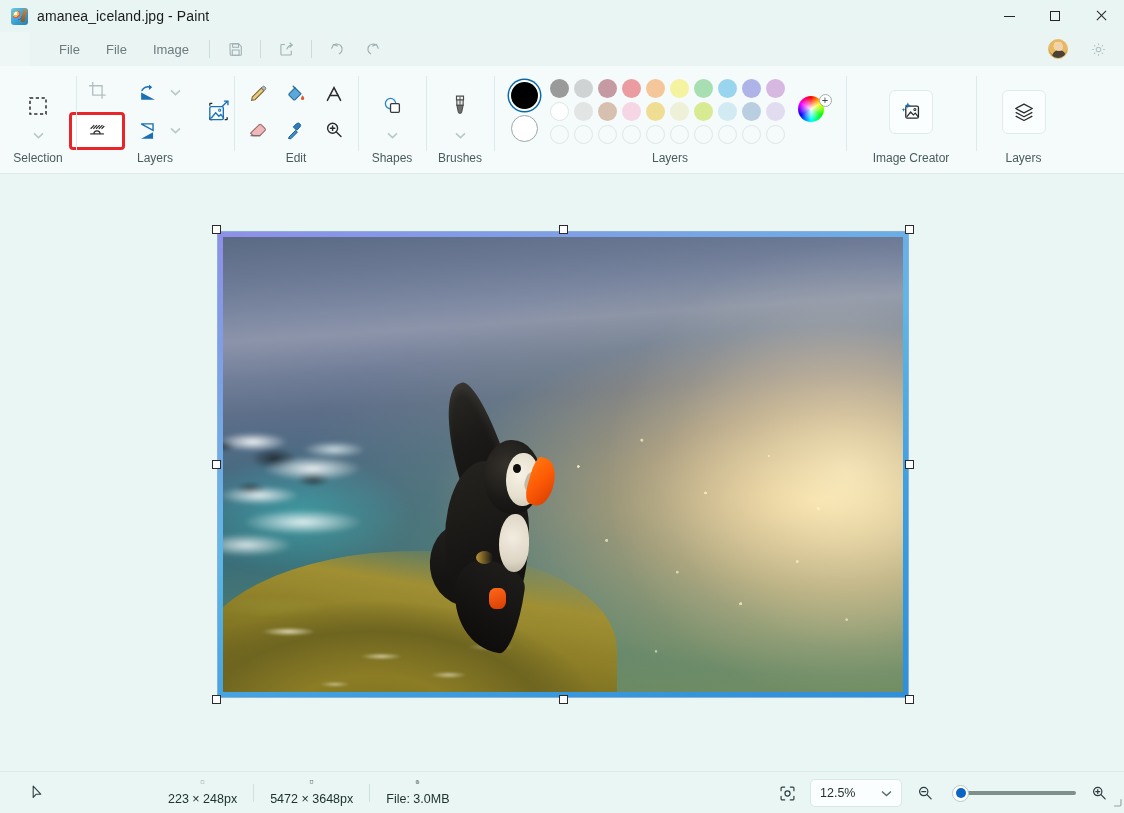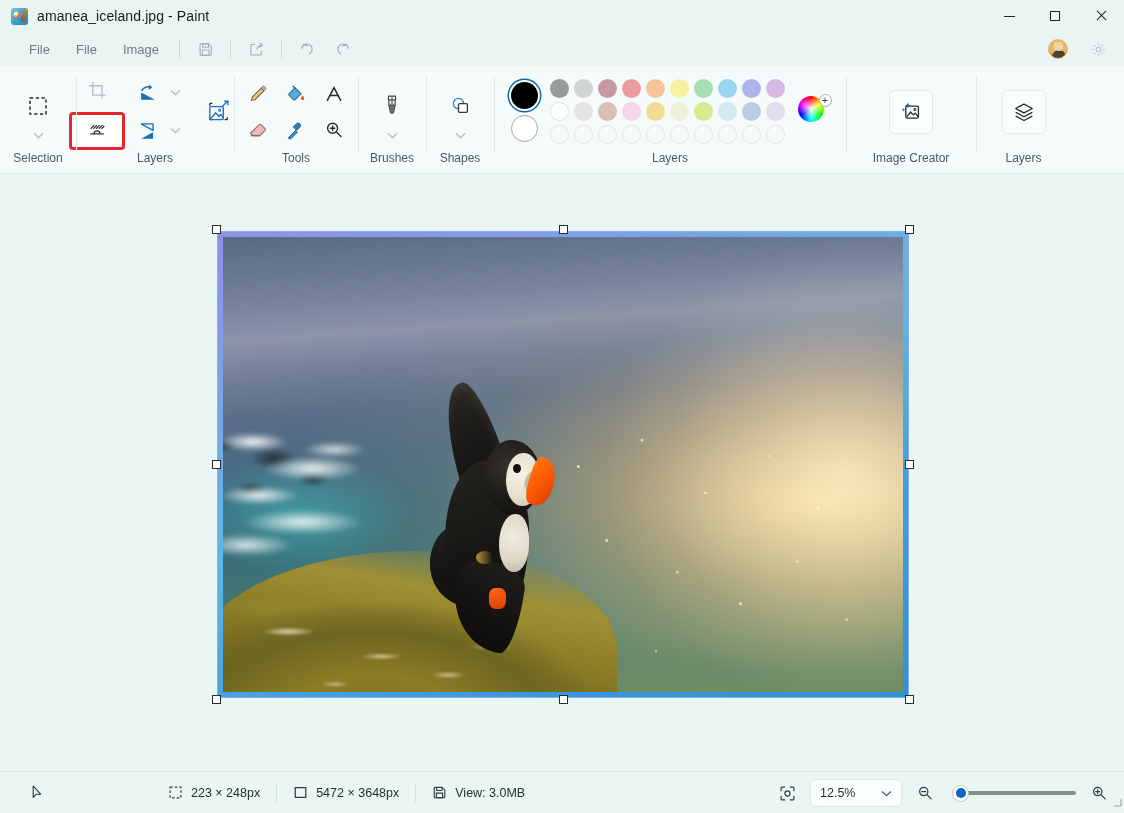--- a/index.html
+++ b/index.html
@@ -56,20 +56,21 @@
   .glyph-close::before { transform: rotate(45deg); }
   .glyph-close::after  { transform: rotate(-45deg); }
 
   
   .menubar {
     height: 34px; flex: 0 0 34px;
     display: flex; align-items: center;
     background: #eaf5f3;
     position: relative;
     padding-left: 16px;
+    margin-left: 30px;
   }
   .menu-item {
     font-size: 13px; color: #6d7b7d; padding: 5px 13px; border-radius: 4px;
   }
   .mb-sep { width: 1px; height: 18px; background: #ccdcdb; margin: 0 7px; }
   .tb-icon-btn {
     width: 36px; height: 28px; display: flex; align-items: center; justify-content: center;
     border-radius: 4px; color: #9fb0b2;
   }
   .menu-right { position: absolute; right: 8px; top: 0; height: 34px; display: flex; align-items: center; gap: 4px;}
@@ -332,21 +333,21 @@
   .statusbar {
     flex: 0 0 42px; height: 42px;
     background: #e9f6f3;
     border-top: 1px solid #dcebe9;
     display: flex; align-items: center;
     position: relative; padding: 0 14px;
   }
   .sb-cursor { width: 46px; display:flex; align-items:center; justify-content:center; color:#2d3c3e; }
   .sb-item {
     display: flex; align-items: center; gap: 8px;
-    font-size: 12.5px; color: #22332f; padding: 0 16px; height: 26px;
+    font-size: 12.5px; color: #22332f; padding: 0 16px; height: 26px; flex-direction: column;
   }
   .sb-div { width: 1px; height: 18px; background: #cfe0de; }
   .sb-right { position: absolute; right: 12px; top: 0; height: 42px; display: flex; align-items: center; gap: 10px; }
   .zoom-select {
     display: flex; align-items: center; justify-content: space-between;
     width: 92px; height: 28px; padding: 0 9px;
     background: #fbfefe; border: 1px solid #d9e7e6; border-radius: 5px;
     font-size: 12.5px; color: #1f2f2c;
   }
   .zoom-btn { width: 26px; height: 26px; display:flex; align-items:center; justify-content:center; color:#2d3c3e; }
@@ -547,21 +548,40 @@
           </div>
           <div class="rbtn">
             <svg width="22" height="22" viewBox="0 0 22 22" fill="none" stroke="#2b2b2b" stroke-width="1.4" stroke-linecap="round">
               <circle cx="9.6" cy="9.2" r="5"></circle>
                 <path d="M13.4 13 18 17.6"></path>
                 <path d="M7.4 9.2h4.4M9.6 7v4.4"></path>
             </svg>
           </div>
         </div>
       </div>
-      <div class="group-label">Tools</div>
+      <div class="group-label">Edit</div>
+    </div>
+
+    <div class="group" style="width:68px">
+      <div class="group-body">
+        <div class="col2">
+          <div class="rbtn big">
+            <svg width="26" height="24" viewBox="0 0 28 26" fill="none">
+              <circle cx="12.4" cy="10.4" r="5.6" stroke="#2b86c8" stroke-width="1.4" fill="none"></circle>
+              <rect x="12.4" y="10.4" width="9.6" height="9.6" rx="1.2" fill="#fff" stroke="#3a3a3a" stroke-width="1.4"></rect>
+            </svg>
+          </div>
+          <div class="chev">
+            <svg width="11" height="7" viewBox="0 0 11 7" fill="none" stroke="currentColor" stroke-width="1.5">
+                <path d="M1 1.4 5.5 5.6 10 1.4"></path>
+              </svg>
+          </div>
+        </div>
+      </div>
+      <div class="group-label">Shapes</div>
     </div>
 
     <div class="group" style="width:68px">
       <div class="group-body">
         <div class="col2">
           <div class="rbtn big">
             <svg width="24" height="26" viewBox="0 0 24 28" fill="none">
               <path d="M8.2 3.4h7.6v4.2H8.2z" fill="#f2f4f4" stroke="#4a4a4a" stroke-width="1.2"></path>
               <path d="M8.6 7.6h6.8v5.6H8.6z" fill="#dfe3e4" stroke="#4a4a4a" stroke-width="1.2"></path>
               <path d="M8.6 13.2h6.8l-1.6 7.4a1.9 1.9 0 0 1-3.6 0z" fill="#6e6e6e" stroke="#4a4a4a" stroke-width="1.1"></path>
@@ -569,39 +589,20 @@
             </svg>
           </div>
           <div class="chev">
             <svg width="11" height="7" viewBox="0 0 11 7" fill="none" stroke="currentColor" stroke-width="1.5">
                 <path d="M1 1.4 5.5 5.6 10 1.4"></path>
               </svg>
           </div>
         </div>
       </div>
       <div class="group-label">Brushes</div>
-    </div>
-
-    <div class="group" style="width:68px">
-      <div class="group-body">
-        <div class="col2">
-          <div class="rbtn big">
-            <svg width="26" height="24" viewBox="0 0 28 26" fill="none">
-              <circle cx="12.4" cy="10.4" r="5.6" stroke="#2b86c8" stroke-width="1.4" fill="none"></circle>
-              <rect x="12.4" y="10.4" width="9.6" height="9.6" rx="1.2" fill="#fff" stroke="#3a3a3a" stroke-width="1.4"></rect>
-            </svg>
-          </div>
-          <div class="chev">
-            <svg width="11" height="7" viewBox="0 0 11 7" fill="none" stroke="currentColor" stroke-width="1.5">
-                <path d="M1 1.4 5.5 5.6 10 1.4"></path>
-              </svg>
-          </div>
-        </div>
-      </div>
-      <div class="group-label">Shapes</div>
     </div>
 
     <div class="group" style="width:352px">
       <div class="group-body">
         <div class="colors-wrap">
           <div class="primary-stack">
             <div class="pri"></div>
             <div class="sec"></div>
           </div>
           <div class="swatch-grid" id="swatch-grid">
@@ -733,21 +734,21 @@
       </svg>
       <span>5472 × 3648px</span>
     </div>
     <div class="sb-div"></div>
     <div class="sb-item">
       <svg width="15" height="15" viewBox="0 0 16 16" fill="none" stroke="#2d3c3e" stroke-width="1.2">
         <path d="M2.4 3.2a.8.8 0 0 1 .8-.8h7.4L13.6 5v7.8a.8.8 0 0 1-.8.8H3.2a.8.8 0 0 1-.8-.8z"></path>
         <path d="M5 2.6h5.6v3.2H5z"></path>
           <path d="M4.7 8.6h6.6v5h-6.6z"></path>
       </svg>
-      <span>View: 3.0MB</span>
+      <span>File: 3.0MB</span>
     </div>
 
     <div class="sb-right">
       <div class="zoom-btn">
         <svg width="17" height="17" viewBox="0 0 18 18" fill="none" stroke="#2d3c3e" stroke-width="1.25" stroke-linecap="round">
           <path d="M2.2 6V3.4A1.2 1.2 0 0 1 3.4 2.2H6M12 2.2h2.6a1.2 1.2 0 0 1 1.2 1.2V6M15.8 12v2.6a1.2 1.2 0 0 1-1.2 1.2H12M6 15.8H3.4a1.2 1.2 0 0 1-1.2-1.2V12"></path>
           <circle cx="9" cy="9" r="2.7"></circle>
         </svg>
       </div>
       <div class="zoom-select">

